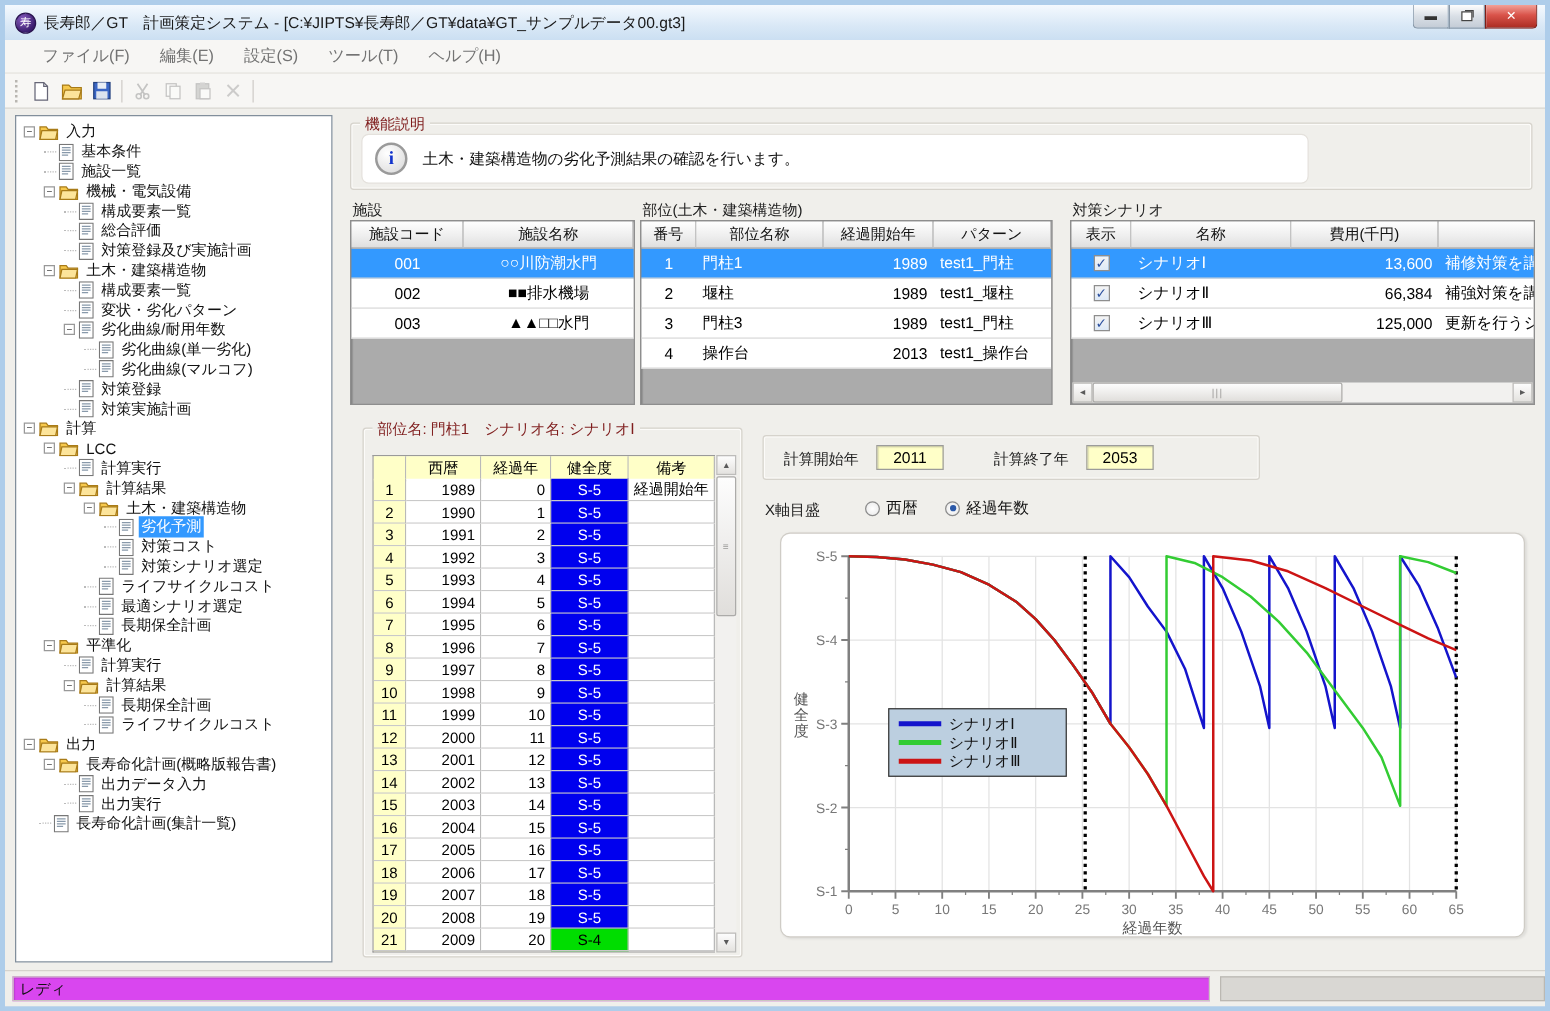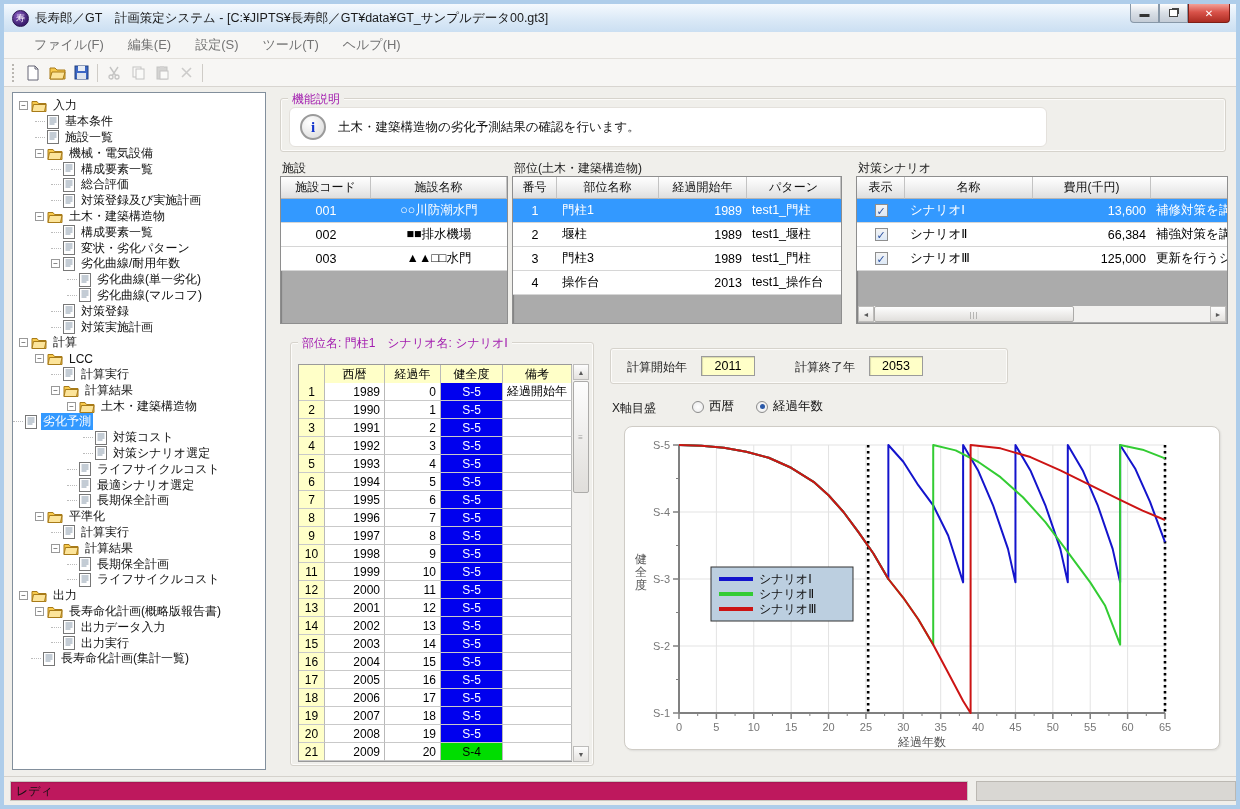--- a/index.html
+++ b/index.html
@@ -72,21 +72,21 @@
             border:1px solid #BDBCBA; color:#5A5A5A; font-size:7px;
             display:flex; align-items:center; justify-content:center; flex:none; }
   .sb-thumb { background:linear-gradient(#FDFDFD,#E0DEDB); border:1px solid #ACABA9; border-radius:2px;
               display:flex; align-items:center; justify-content:center; }
   .sb-gripline { color:#9B9A98; font-size:8px; letter-spacing:1px; }
 
   
   .groupbox { position:absolute; border:1px solid #D6D3CC; border-radius:3px;
               box-shadow:inset 0 0 0 1px #FCFBF9; }
   .gb-label { position:absolute; top:-8px; left:7px; background:#F0EFEB; padding:0 4px;
-              font-size:12px; color:#a21caf; white-space:nowrap; }
+              font-size:12px; color:#7f1d1d; white-space:nowrap; }
   .help-card { position:absolute; left:8px; top:8px; width:758px; height:40px; background:#fff;
                border:1px solid #E4E1DC; border-radius:6px; display:flex; align-items:center; }
   .info-icon { width:26px; height:26px; border-radius:50%; margin:0 12px 0 10px;
                background:radial-gradient(circle at 35% 30%, #ffffff, #D8D8D8);
                border:2px solid #9A9A9A; color:#1133CC; font-weight:bold; font-size:15px;
                font-family:"Liberation Serif","DejaVu Serif",serif;
                display:flex; align-items:center; justify-content:center; }
   .help-text { font-size:12.5px; color:#111; }
 
   
@@ -109,21 +109,21 @@
            border-radius:50%; background:#2B59A8; }
 
   
   .chart-card { position:absolute; left:620px; top:422px; width:596px; height:324px;
                 background:#fff; border:1px solid #CFCCC6; border-radius:8px;
                 box-shadow:1px 1px 2px rgba(0,0,0,.08); }
 
   
   .statusbar { position:absolute; left:0; right:0; bottom:0; height:29px; background:#F0EFEB;
                border-top:1px solid #D5D2CC; }
-  .status-panel { position:absolute; top:4px; height:20px; background:#be185d;
+  .status-panel { position:absolute; top:4px; height:20px; background:#d946ef;
                   border:1px solid #C9C6C0; box-shadow:inset 1px 1px 1px rgba(0,0,0,.12);
                   font-size:12px; color:#111; display:flex; align-items:center; padding-left:5px; }
   .status-panel.right { background:#D9D7D3; box-shadow:none; border-color:#BBB8B2; }
 </style>
 </head>
 <body>
 
 <div id="app">
 
   <div class="titlebar">
@@ -390,21 +390,21 @@
       <div class="tree-row" style="padding-left: 54px;">
         <span class="expander">−</span>
         <span class="tree-ico">
           <svg width="16" height="13">
             <path d="M1 2.5h5l1.5 2H15v8H1z" fill="#F7C94C" stroke="#A87B18"></path>
             <path d="M2.5 5.5H15l-1.5 7H1z" fill="#FCE49A" stroke="#A87B18"></path>
           </svg>
         </span>
         <span class="tree-label">土木・建築構造物</span>
       </div>
-      <div class="tree-row" style="">
+      <div class="tree-row" style="padding-left: 70px;">
         <span class="tree-dots"></span>
         <span class="tree-ico">
           <svg width="12" height="14">
             <rect x="0.5" y="0.5" width="11" height="13" fill="#fff" stroke="#777"></rect>
             <path d="M2.5 3h7M2.5 5h7M2.5 7h7M2.5 9h5" stroke="#8899AA" stroke-width="1"></path>
           </svg>
         </span>
         <span class="tree-label sel">劣化予測</span>
       </div>
       <div class="tree-row" style="padding-left: 70px;">

